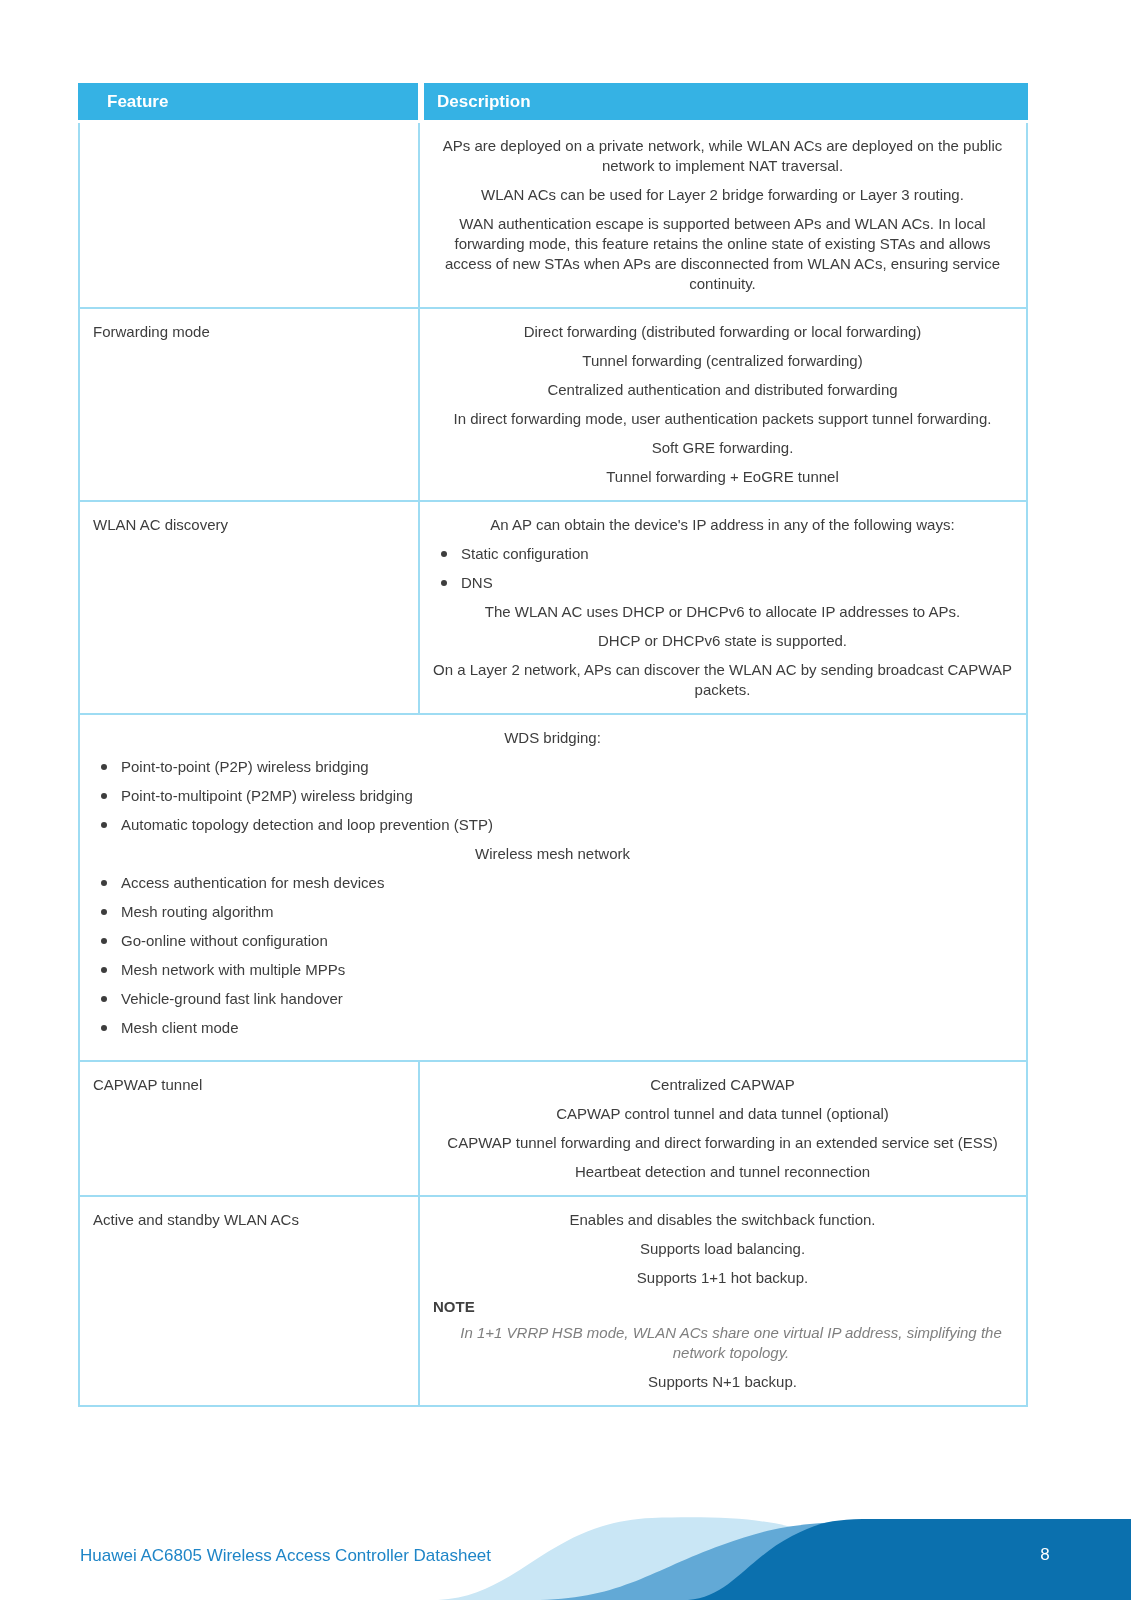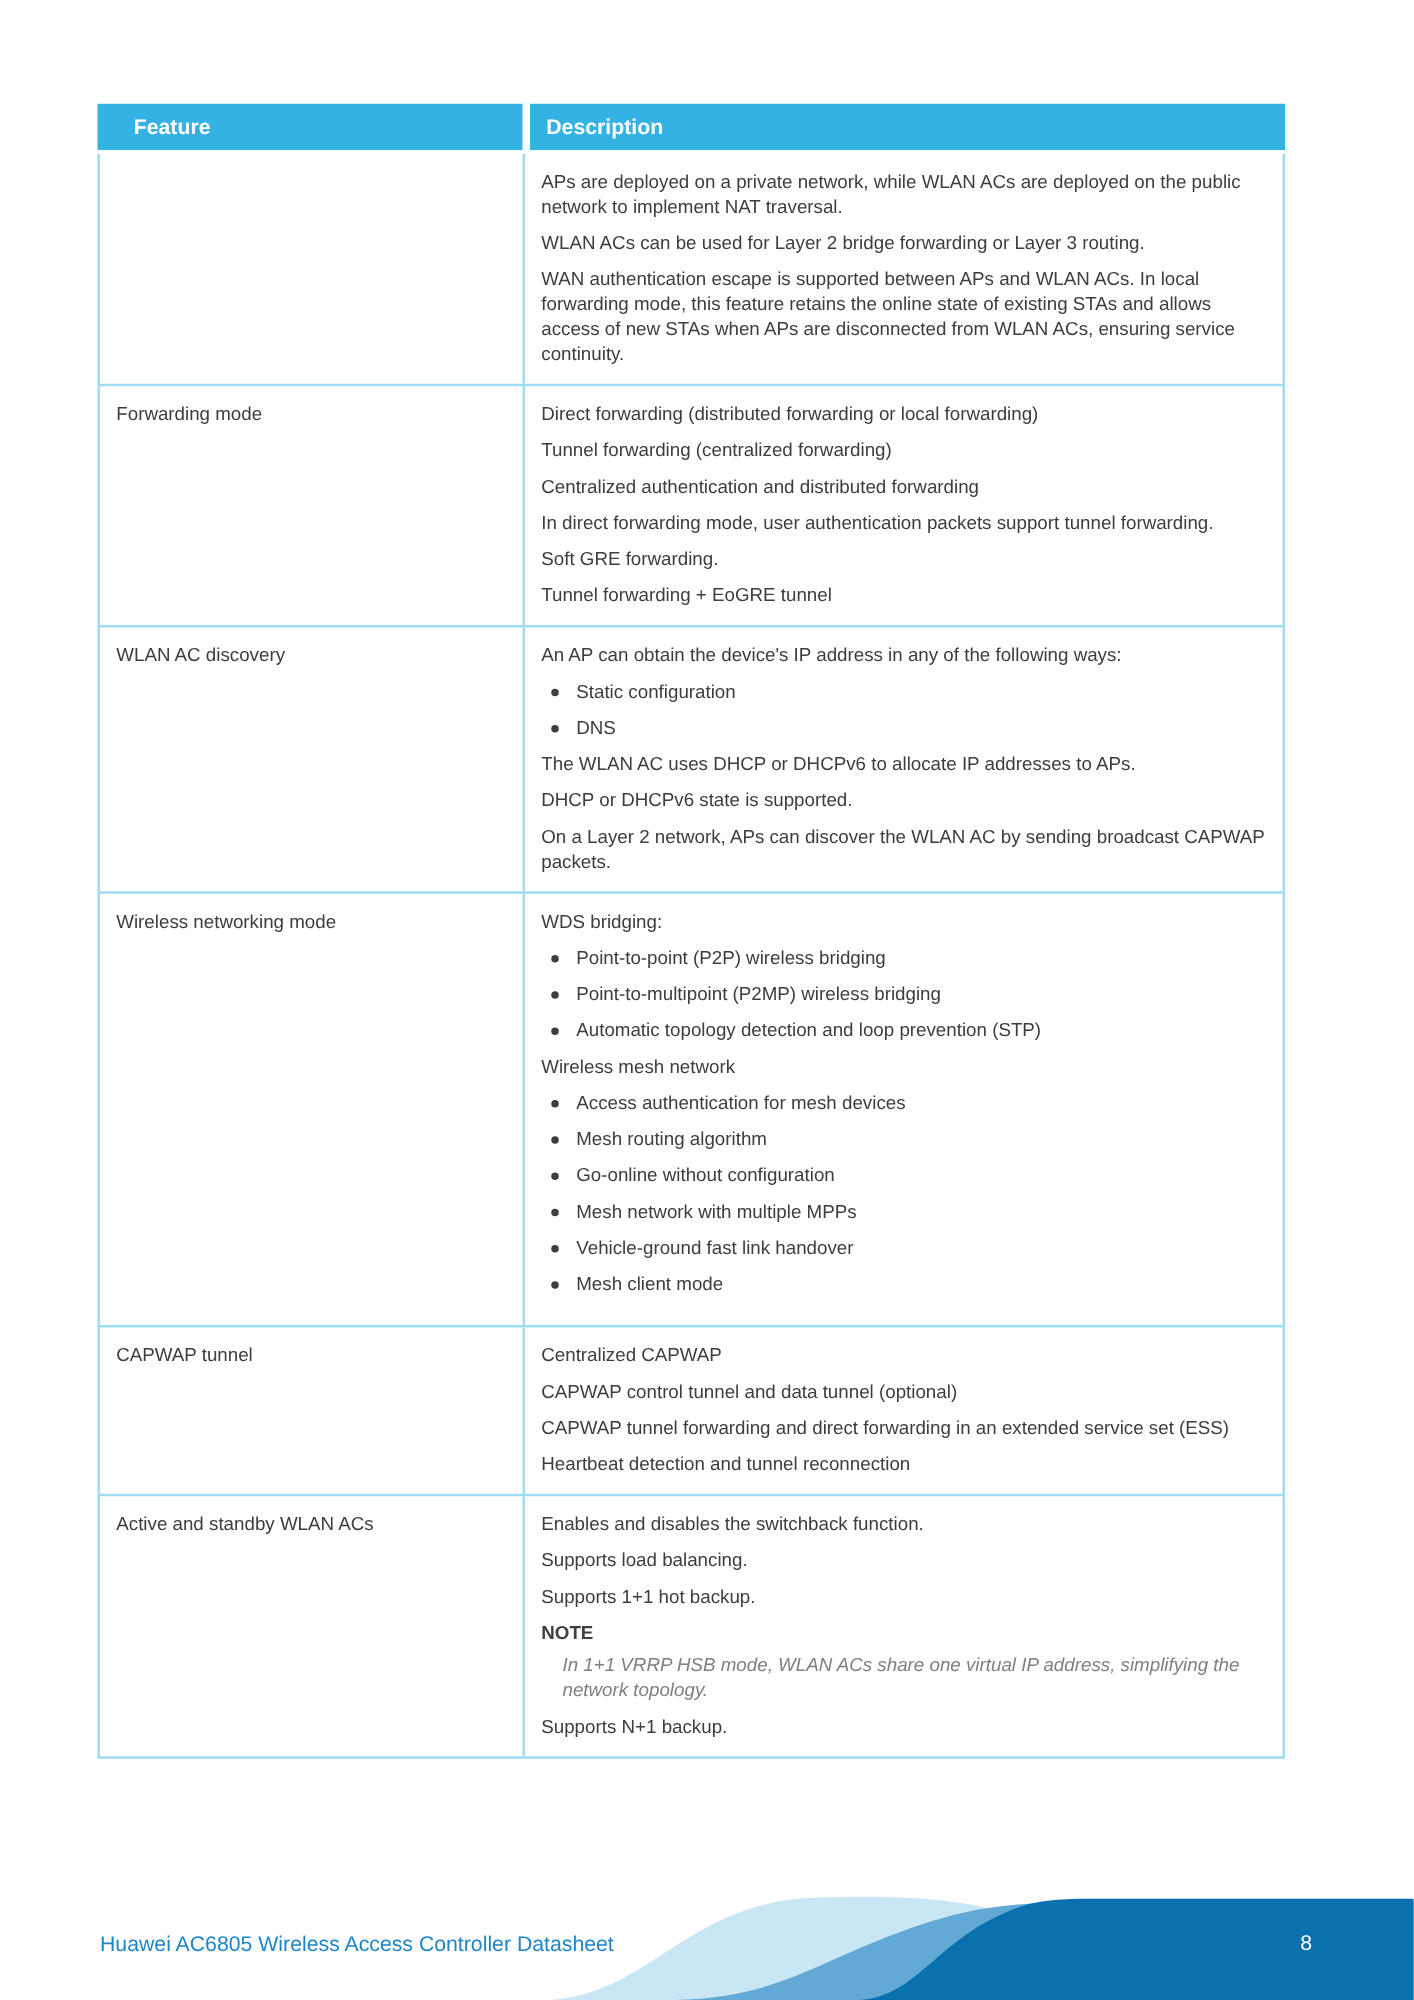--- a/index.html
+++ b/index.html
@@ -29,21 +29,21 @@
   }
   .trow:first-child{border-top:none;}
   .cell{
     box-sizing:border-box;padding:13px 14px 13px 13px;
     font-size:15px;line-height:20px;color:#3d3d3d;
   }
   .cell.feature{
     width:340px;border-right:2px solid #9edcf3;flex:none;
   }
   .cell.desc{flex:1;}
-  .cell p{margin:0 0 9px 0;}
+  .cell p{margin:0 0 9px 0;text-align:center;}
   .cell p:last-child,.cell .blk:last-child{margin-bottom:0;}
   .blk{margin:0 0 9px 0;}
   .bullet{
     display:flex;margin:0 0 9px 0;
   }
   .bullet .dot{
     flex:none;width:6px;height:6px;border-radius:50%;
     background:#3d3d3d;margin:7px 14px 0 8px;
   }
   .note-label{
@@ -103,21 +103,20 @@
           <div class="bullet">
             <span class="dot"></span>
             <span>DNS</span>
           </div>
           <p>The WLAN AC uses DHCP or DHCPv6 to allocate IP addresses to APs.</p>
           <p>DHCP or DHCPv6 state is supported.</p>
           <p>On a Layer 2 network, APs can discover the WLAN AC by sending broadcast CAPWAP packets.</p>
         </div>
       </div>
       <div class="trow">
-        <div class="cell feature">Wireless networking mode</div>
         <div class="cell desc">
           <p>WDS bridging:</p>
           <div class="bullet">
             <span class="dot"></span>
             <span>Point-to-point (P2P) wireless bridging</span>
           </div>
           <div class="bullet">
             <span class="dot"></span>
             <span>Point-to-multipoint (P2MP) wireless bridging</span>
           </div>

